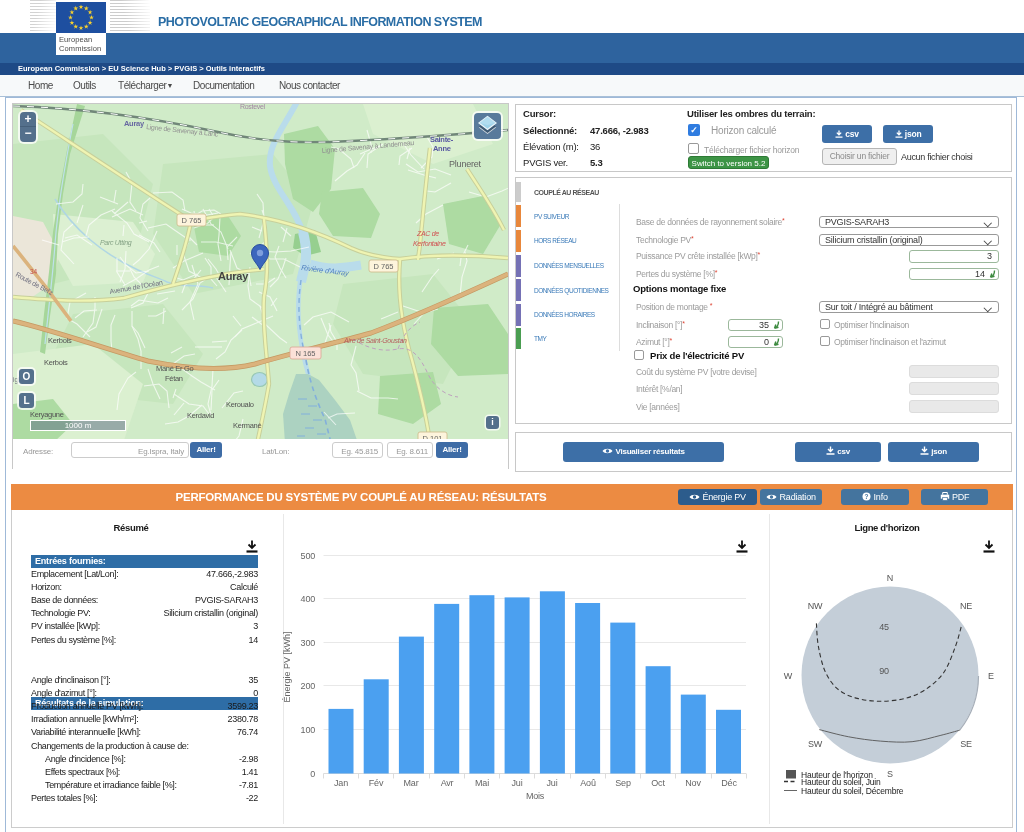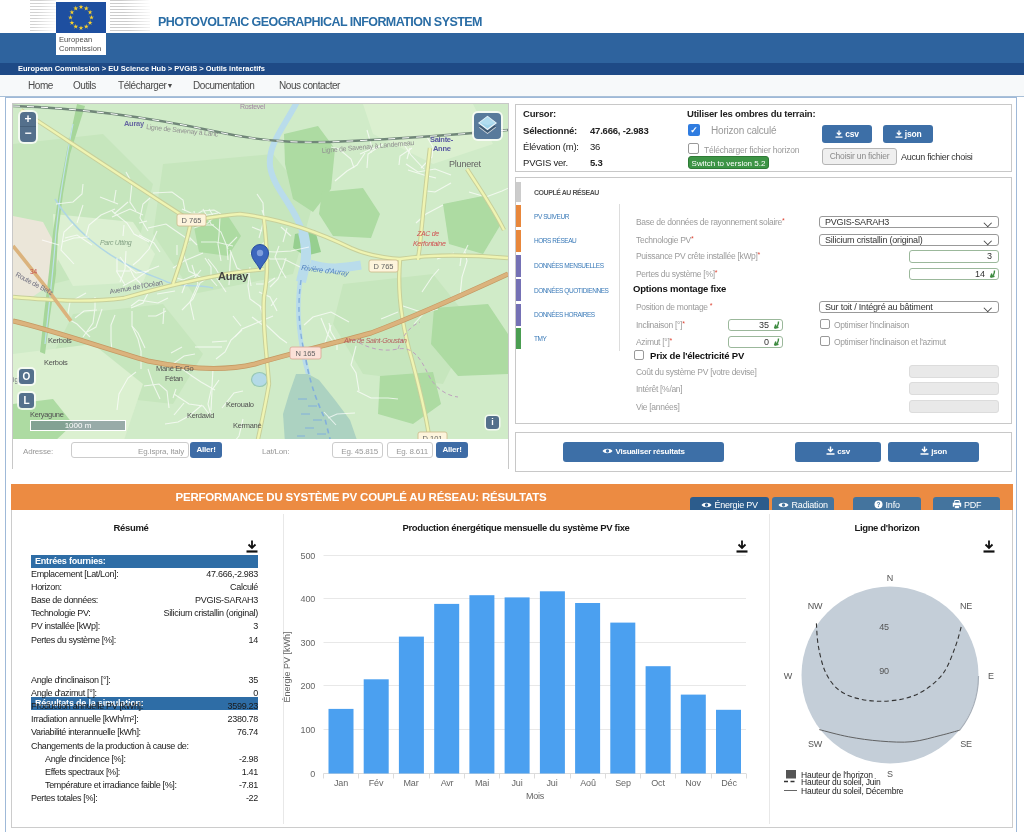--- a/index.html
+++ b/index.html
@@ -53,22 +53,22 @@
 .finp { position:absolute; border:1px solid #9bb89b; border-radius:3px; background:#fff;
   font-size:9px; color:#333; text-align:right; }
 .finpdis { position:absolute; border:1px solid #dcdcdc; border-radius:3px; background:#e9e9e9; }
 .cb { position:absolute; width:10px; height:10px; border:1px solid #999; border-radius:2px; background:#fff; }
 .cbc { position:absolute; width:12px; height:12px; border-radius:2px; background:#2f7ce0;
   color:#fff; font-size:9px; line-height:12px; text-align:center; font-weight:bold; }
 #actionbox { left:515px; top:432px; width:497px; height:40px; }
 #resbar { left:11px; top:484px; width:1002px; height:26px; background:#ec8b42; }
 #respanel { left:11px; top:510px; width:1002px; height:318px; background:#fff;
   border:1px solid #ccc; border-top:none; }
-.rsbtn { position:absolute; top:13px; height:16px; border-radius:3px; background:#44749e;
-  color:#fff; font-size:9px; letter-spacing:-0.2px; text-align:center; line-height:16px;margin-left:12px; }
+.rsbtn { position:absolute; top:5px; height:16px; border-radius:3px; background:#44749e;
+  color:#fff; font-size:9px; letter-spacing:-0.2px; text-align:center; line-height:16px; }
 .coltitle { position:absolute; font-size:9.5px; font-weight:bold; letter-spacing:-0.35px; color:#1a1a1a; text-align:center; }
 .thead { position:absolute; background:#2e6da6; color:#fff; font-size:9px; font-weight:bold;
   letter-spacing:-0.2px; line-height:13px; padding-left:4px; }
 .trow { position:absolute; font-size:9px; letter-spacing:-0.35px; color:#1a1a1a; line-height:13.1px; width:227px; }
 .trow .v { position:absolute; right:0; top:0; letter-spacing:-0.3px; }
 </style>
 </head>
 <body>
 <div class="abs" id="stripeL"></div>
 <div class="abs" id="stripeR"></div>
@@ -482,21 +482,20 @@
         <path d="M2.7 2.7V0.5h4.6V2.7" stroke="#fff" fill="none"></path>
         <rect x="0.8" y="2.7" width="8.4" height="4" fill="#fff"></rect>
         <rect x="2.7" y="5.4" width="4.6" height="3.1" fill="#fff" stroke="#44749e" stroke-width="0.7"></rect>
       </svg> PDF</div>
 </div>
 
 <div class="abs" id="respanel">
 <div style="position:absolute;left:271px;top:4px;width:1px;height:310px;background:#e8e8e8;"></div>
 <div style="position:absolute;left:757px;top:4px;width:1px;height:310px;background:#e8e8e8;"></div>
 <div class="coltitle" style="left:19px;top:12px;width:200px;">Résumé</div>
-<div class="coltitle" style="left:304px;top:12px;width:400px;">Production énergétique mensuelle du système PV fixe</div>
 <div class="coltitle" style="left:775px;top:12px;width:200px;">Ligne d'horizon</div>
 <svg style="position:absolute;left:233px;top:30px;" width="14" height="13">
       <path d="M7 0.5v7 M3.5 4.5L7 8 10.5 4.5" stroke="#111" stroke-width="1.8" fill="none"></path>
       <path d="M1.5 11.5h11" stroke="#111" stroke-width="2.2"></path>
     </svg>
 <svg style="position:absolute;left:723px;top:30px;" width="14" height="13">
       <path d="M7 0.5v7 M3.5 4.5L7 8 10.5 4.5" stroke="#111" stroke-width="1.8" fill="none"></path>
       <path d="M1.5 11.5h11" stroke="#111" stroke-width="2.2"></path>
     </svg>
 <svg style="position:absolute;left:970px;top:30px;" width="14" height="13">

